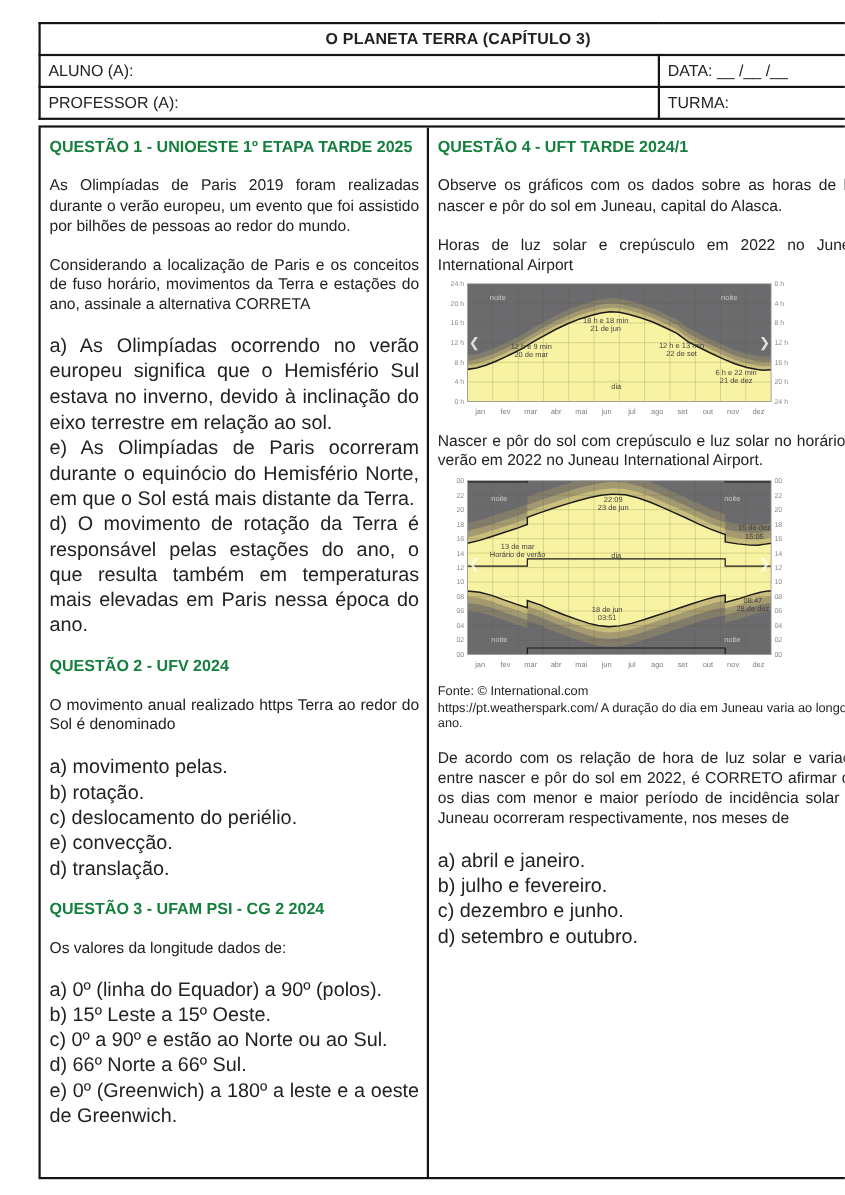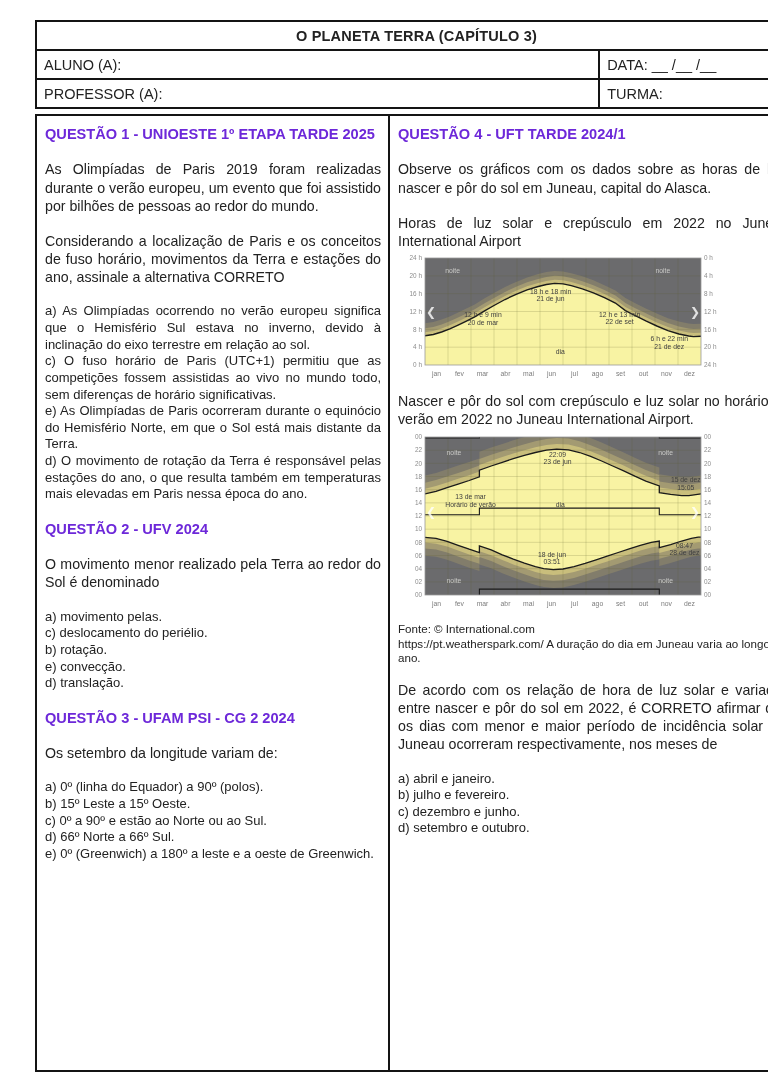--- a/index.html
+++ b/index.html
@@ -8,24 +8,24 @@
   
   table.hdr{width:100%;border-collapse:collapse;}
   table.hdr td{border:2px solid #141414;font-size:14.5px;padding:3px 7px;height:21px;vertical-align:middle;}
   td.hdr-title{text-align:center;font-weight:bold;font-size:15px;letter-spacing:.2px;}
   td.hdr-small{width:26%;}
   
   .main{margin-top:5px;border:2px solid #141414;display:flex;height:958px;box-sizing:border-box;}
   .col{box-sizing:border-box;padding:9px 7px 8px 8px;}
   .col-left{width:353px;border-right:2px solid #141414;}
   .col-right{flex:1;}
-  .qtitle{font-weight:bold;font-size:14.6px;line-height:1.26;text-align:justify;color:#6d28d9;margin:0 0 17px;}
+  .qtitle{font-weight:bold;font-size:14.6px;line-height:1.26;text-align:justify;color:#15803d;margin:0 0 17px;}
   .para{font-size:14.2px;line-height:1.28;text-align:justify;margin:0 0 17px;}
   .opts{margin:0 0 17px;}
-  .opts .opt{font-size:13px;line-height:1.28;text-align:justify;}
+  .opts .opt{font-size:18px;line-height:1.28;text-align:justify;}
   .fonte{font-size:11.6px;line-height:1.25;margin:2px 0 15px;}
   .chart-wrap{margin:0 0 12px;}
   .chart-wrap svg{display:block;}
   .nogap{margin-bottom:4px;}
 </style>
 </head>
 <body>
 
 <div class="sheet">
 
@@ -45,44 +45,43 @@
   </tbody>
     </table>
 
   <div class="main">
 
     <div class="col col-left">
 
       <div>
         <div class="qtitle">QUESTÃO 1 - UNIOESTE 1º ETAPA TARDE 2025</div>
         <div class="para">As Olimpíadas de Paris 2019 foram realizadas durante o verão europeu, um evento que foi assistido por bilhões de pessoas ao redor do mundo.</div>
-        <div class="para">Considerando a localização de Paris e os conceitos de fuso horário, movimentos da Terra e estações do ano, assinale a alternativa CORRETO</div>
+        <div class="para">Considerando a localização de Paris e os conceitos de fuso horário, movimentos da Terra e estações do ano, assinale a alternativa CORRETA</div>
         <div class="opts">
           <div class="opt">a) As Olimpíadas ocorrendo no verão europeu significa que o Hemisfério Sul estava no inverno, devido à inclinação do eixo terrestre em relação ao sol.</div>
-          <div class="opt">c) O fuso horário de Paris (UTC+1) permitiu que as competições fossem assistidas ao vivo no mundo todo, sem diferenças de horário significativas.</div>
           <div class="opt">e) As Olimpíadas de Paris ocorreram durante o equinócio do Hemisfério Norte, em que o Sol está mais distante da Terra.</div>
           <div class="opt">d) O movimento de rotação da Terra é responsável pelas estações do ano, o que resulta também em temperaturas mais elevadas em Paris nessa época do ano.</div>
         </div>
       </div>
 
       <div>
         <div class="qtitle">QUESTÃO 2 - UFV 2024</div>
-        <div class="para">O movimento menor realizado pela Terra ao redor do Sol é denominado</div>
+        <div class="para">O movimento anual realizado https Terra ao redor do Sol é denominado</div>
         <div class="opts">
           <div class="opt">a) movimento pelas.</div>
+          <div class="opt">b) rotação.</div>
           <div class="opt">c) deslocamento do periélio.</div>
-          <div class="opt">b) rotação.</div>
           <div class="opt">e) convecção.</div>
           <div class="opt">d) translação.</div>
         </div>
       </div>
 
       <div>
         <div class="qtitle">QUESTÃO 3 - UFAM PSI - CG 2 2024</div>
-        <div class="para">Os setembro da longitude variam de:</div>
+        <div class="para">Os valores da longitude dados de:</div>
         <div class="opts">
           <div class="opt">a) 0º (linha do Equador) a 90º (polos).</div>
           <div class="opt">b) 15º Leste a 15º Oeste.</div>
           <div class="opt">c) 0º a 90º e estão ao Norte ou ao Sul.</div>
           <div class="opt">d) 66º Norte a 66º Sul.</div>
           <div class="opt">e) 0º (Greenwich) a 180º a leste e a oeste de Greenwich.</div>
         </div>
       </div>
 
     </div>

